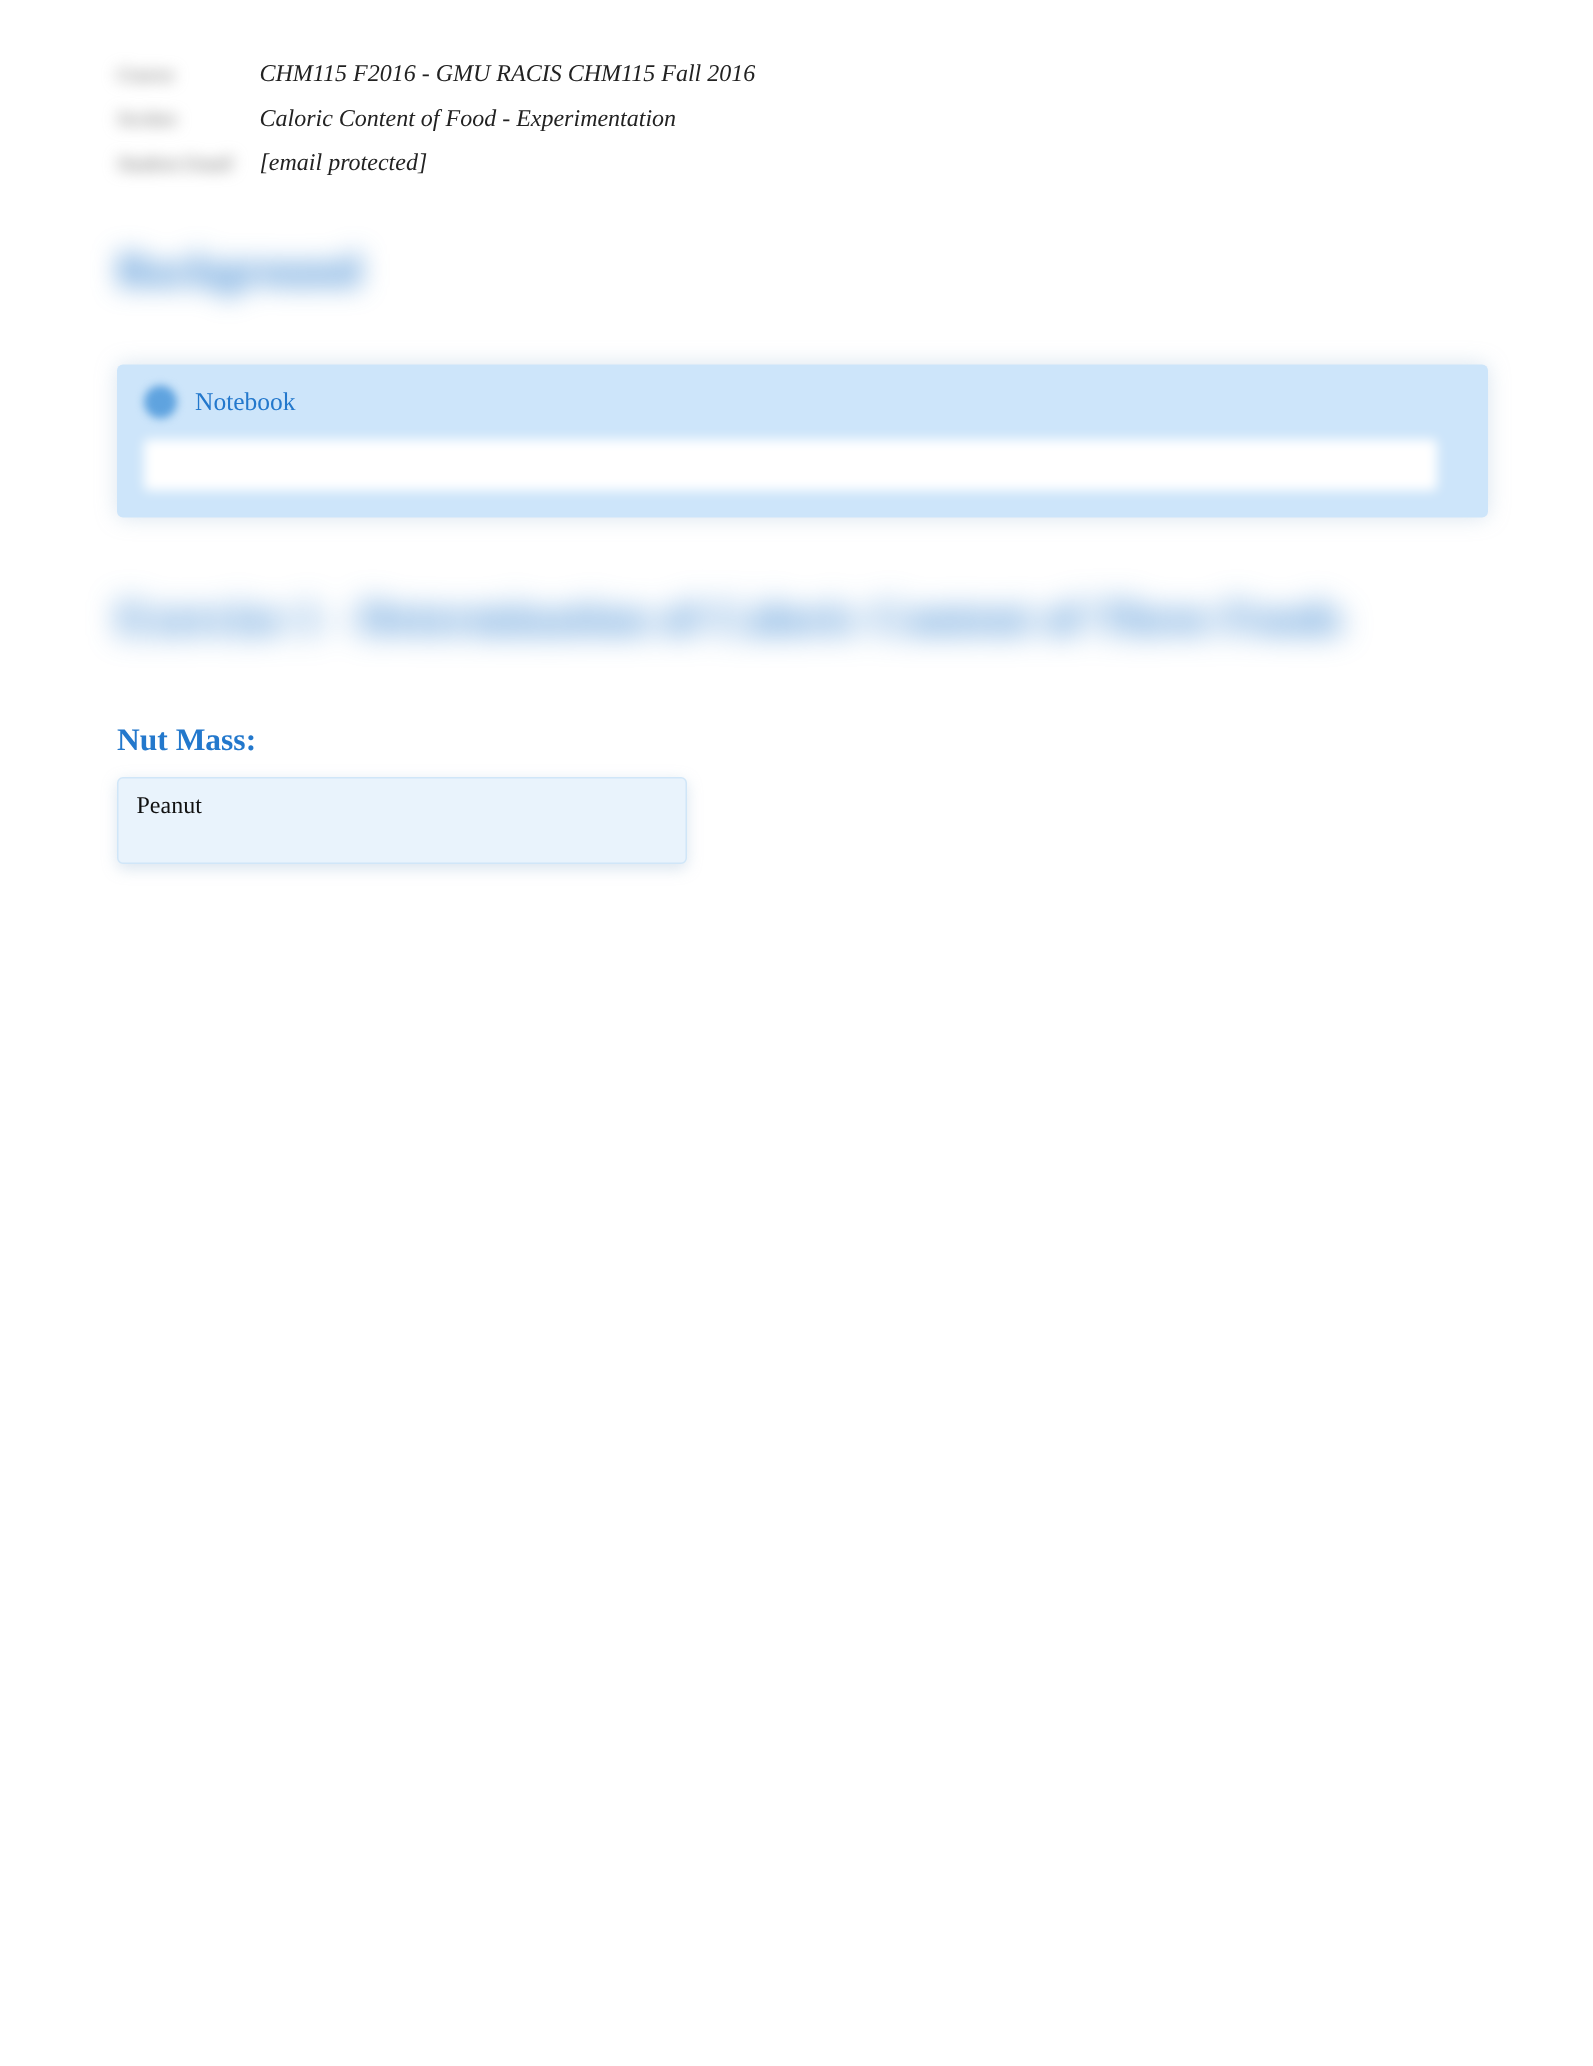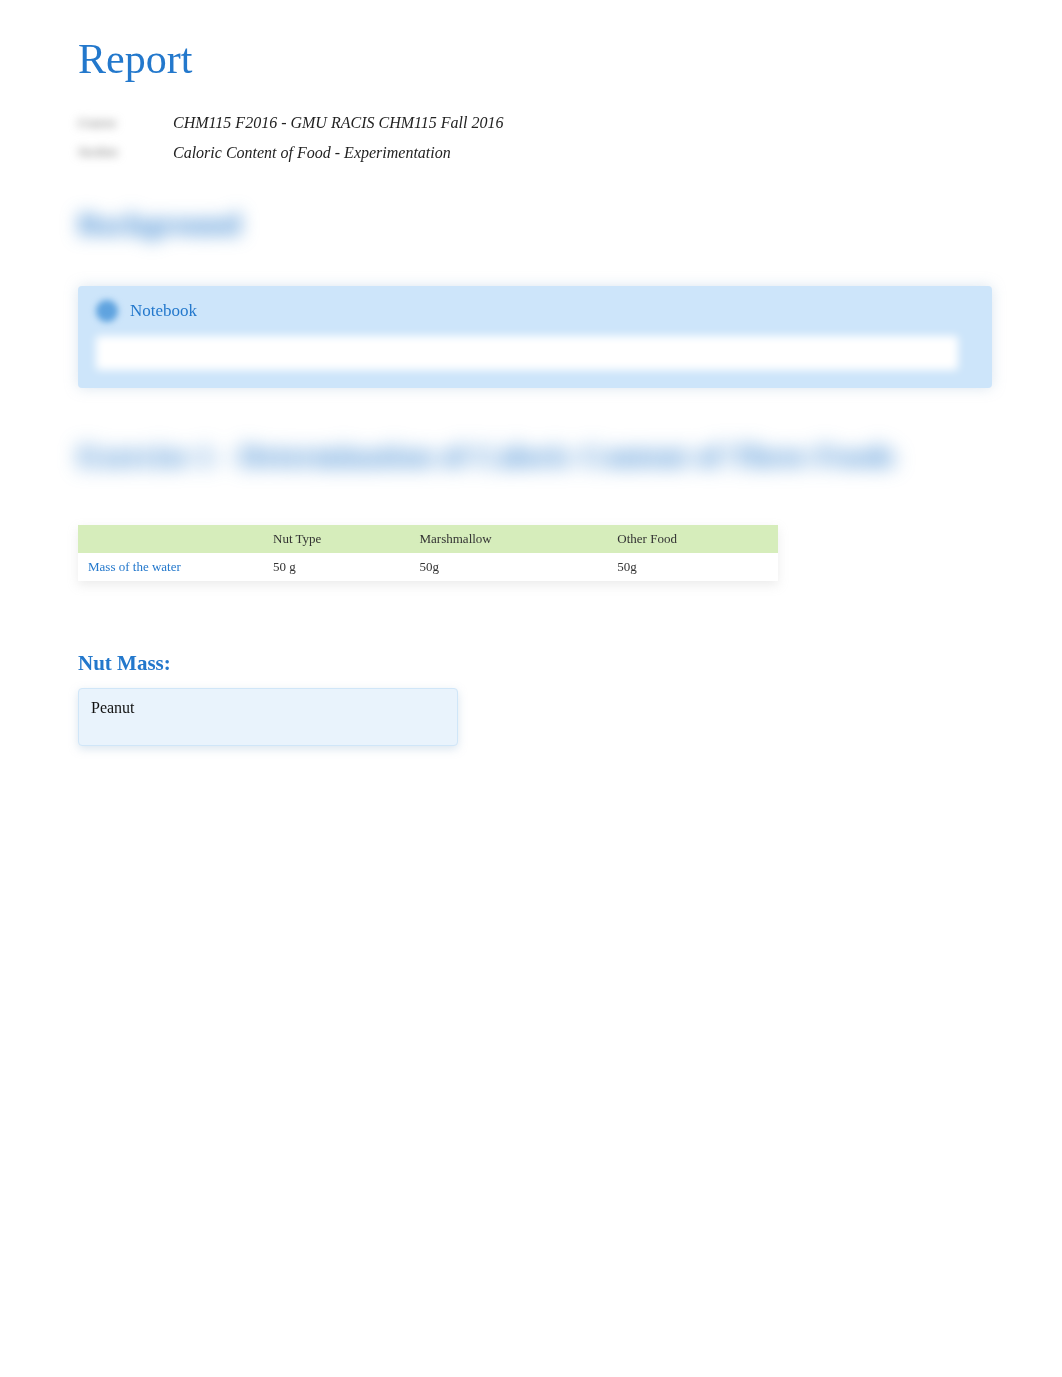--- a/index.html
+++ b/index.html
@@ -145,64 +145,49 @@
     width: 100%;
     outline: none;
     font-family: inherit;
   }
 </style>
 </head>
 <body>
 
 <div class="page">
 
-  <h1 class="page-title">Report</h1>
 
   <div class="meta-block">
     <div class="meta-row">
       <div class="meta-label">Course</div>
       <div class="meta-value">CHM115 F2016 - GMU RACIS CHM115 Fall 2016</div>
     </div>
     <div class="meta-row">
       <div class="meta-label">Section</div>
       <div class="meta-value">Caloric Content of Food - Experimentation</div>
+    </div>
+    <div class="meta-row">
+      <div class="meta-label">Student Email</div>
+      <div class="meta-value">[email protected]</div>
     </div>
   </div>
 
   <h2 class="blurred-heading-1">Background</h2>
 
   <div class="notebook-card">
     <div class="notebook-header">
       <div class="notebook-icon"></div>
       <div class="notebook-title">Notebook</div>
     </div>
     <div class="notebook-input"></div>
   </div>
 
   <h2 class="blurred-heading-2">Exercise 1 - Determination of Caloric Content of Three Foods</h2>
 
 
-  <table class="data-table">
-    <thead>
-      <tr>
-        <th></th>
-        <th>Nut Type</th>
-        <th>Marshmallow</th>
-        <th>Other Food</th>
-      </tr>
-    </thead>
-    <tbody>
-      <tr>
-        <td class="row-label">Mass of the water</td>
-        <td>50 g</td>
-        <td>50g</td>
-        <td>50g</td>
-      </tr>
-    </tbody>
-  </table>
 
   <h3 class="nut-label">Nut Mass:</h3>
 
   <div class="nut-input-wrap">
     <input type="text" class="nut-input-value" value="Peanut" style="">
   </div>
 
 </div>
 
 </body></html>

